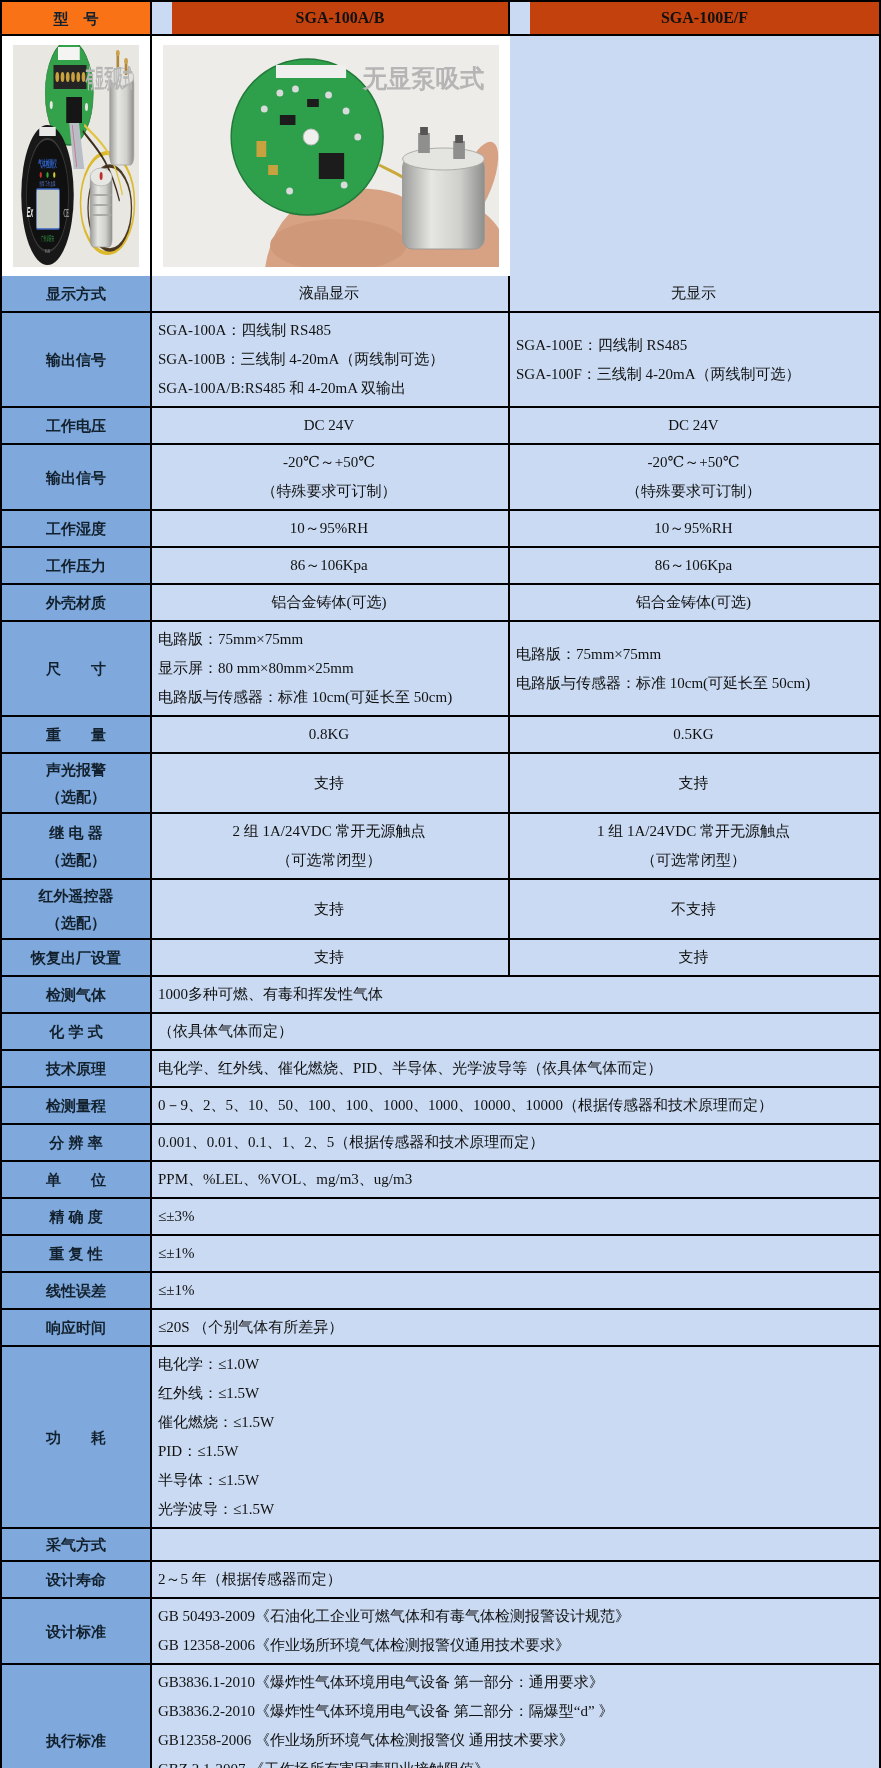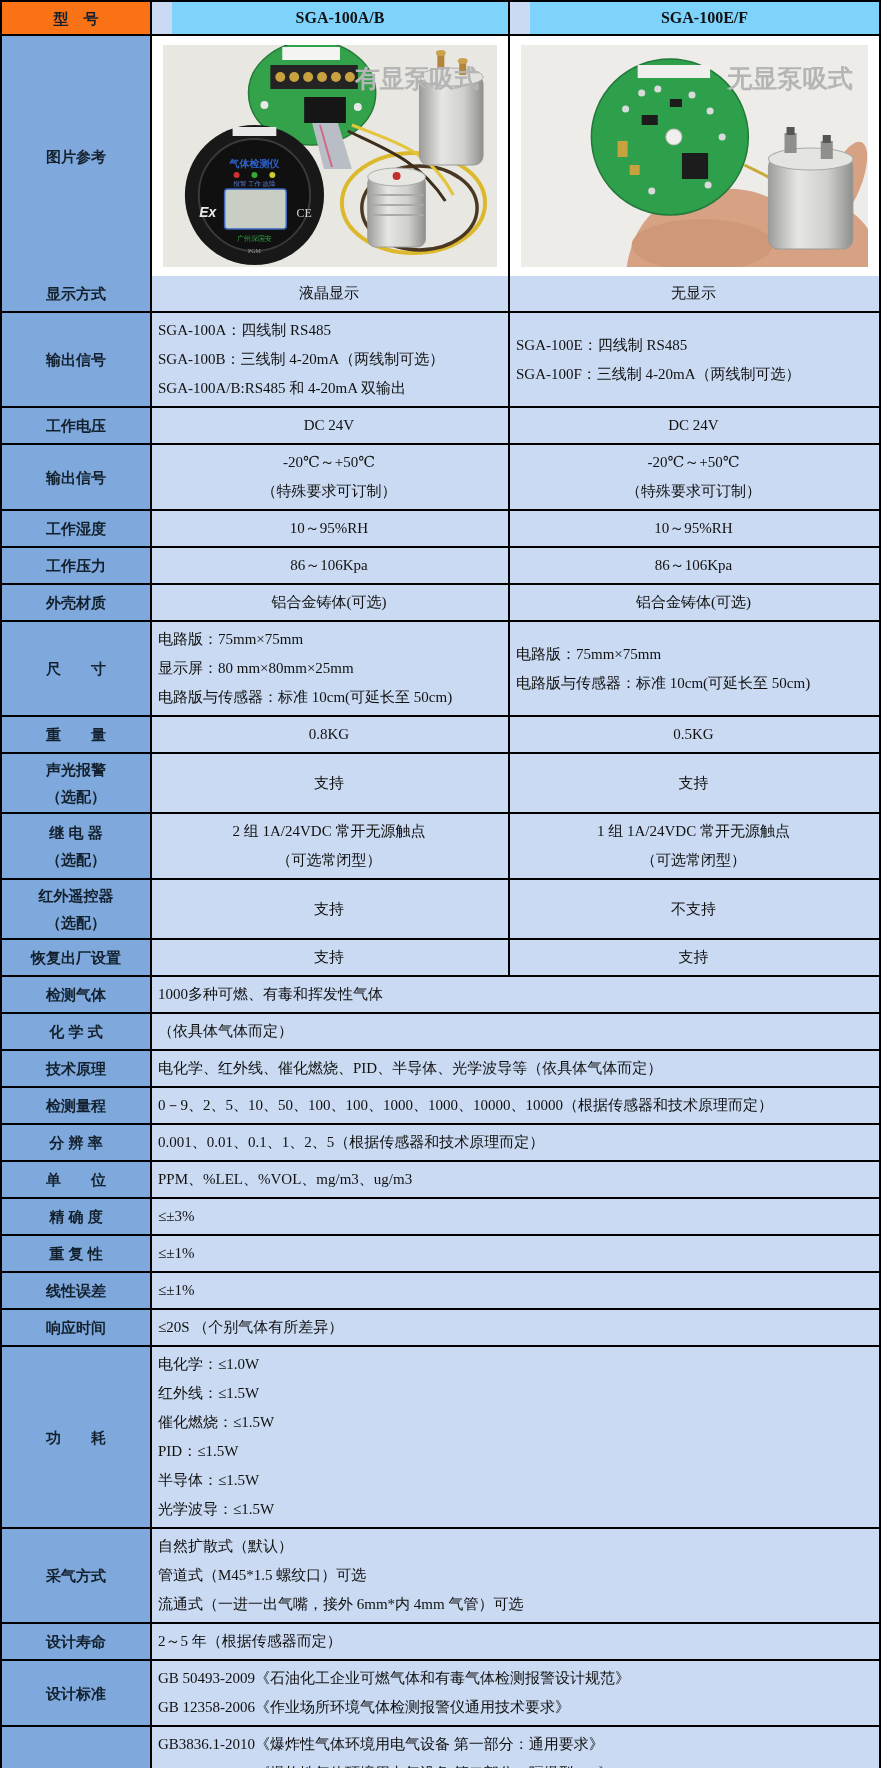--- a/index.html
+++ b/index.html
@@ -18,21 +18,21 @@
     font-size:15px;color:#13212e;padding:2px 4px;line-height:27px;
   }
   .val{background:#c9daf2;font-size:15px;padding:3px 10px;}
   .val.c1{border-right:2px solid #000;}
   .val.center{text-align:center;padding-left:8px;}
   .val.left{text-align:left;padding-left:6px;}
   .val.span{grid-column:2/4;}
   
   .hrow .label{background:#f97316;}
   .hrow .val{
-    background:#7dd3fc;font-weight:bold;text-align:center;
+    background:#c2410c;font-weight:bold;text-align:center;
     font-family:"Liberation Serif","DejaVu Serif",serif;font-size:16px;line-height:26px;min-height:26px;margin-left:20px;
   }
   
   .imgrow{display:grid;grid-template-columns:150px 358px 1fr;border-top:2px solid #000;}
   .photo-cell{background:#ffffff;padding:9px 11px;box-sizing:border-box;}
   .photo-cell.first{border-right:2px solid #000;}
   .photo-frame{width:100%;height:222px;background:#e8e7e3;overflow:hidden;}
   svg{display:block;}
   .wm{font-family:"Liberation Sans","DejaVu Sans",sans-serif;font-weight:bold;}
 </style>
@@ -41,21 +41,20 @@
 
 <div class="spec-table">
 
   <div class="trow hrow">
     <div class="cell label">型　号</div>
     <div class="cell val c1">SGA-100A/B</div>
     <div class="cell val">SGA-100E/F</div>
   </div>
 
   <div class="imgrow">
-    <div class="cell label">图片参考</div>
 
     <div class="photo-cell first">
       <div class="photo-frame">
         <svg viewBox="0 0 336 222" width="100%" height="222" preserveAspectRatio="none">
           <defs>
             <linearGradient id="silv" x1="0" y1="0" x2="1" y2="0">
               <stop offset="0" stop-color="#9c9c9a"></stop>
                 <stop offset="0.35" stop-color="#e6e6e3"></stop>
               <stop offset="0.7" stop-color="#cfcfcc"></stop>
                 <stop offset="1" stop-color="#8e8e8c"></stop>
@@ -294,23 +293,20 @@
         <div class="cell label">功　　耗</div>
         <div class="cell val span left">电化学：≤1.0W
 红外线：≤1.5W
 催化燃烧：≤1.5W
 PID：≤1.5W
 半导体：≤1.5W
 光学波导：≤1.5W</div>
       </div>
       <div class="trow">
         <div class="cell label">采气方式</div>
-        <div class="cell val span left">自然扩散式（默认）
-管道式（M45*1.5 螺纹口）可选
-流通式（一进一出气嘴，接外 6mm*内 4mm 气管）可选</div>
       </div>
       <div class="trow">
         <div class="cell label">设计寿命</div>
         <div class="cell val span left">2～5 年（根据传感器而定）</div>
       </div>
       <div class="trow">
         <div class="cell label">设计标准</div>
         <div class="cell val span left">GB 50493-2009《石油化工企业可燃气体和有毒气体检测报警设计规范》
 GB 12358-2006《作业场所环境气体检测报警仪通用技术要求》</div>
       </div>

